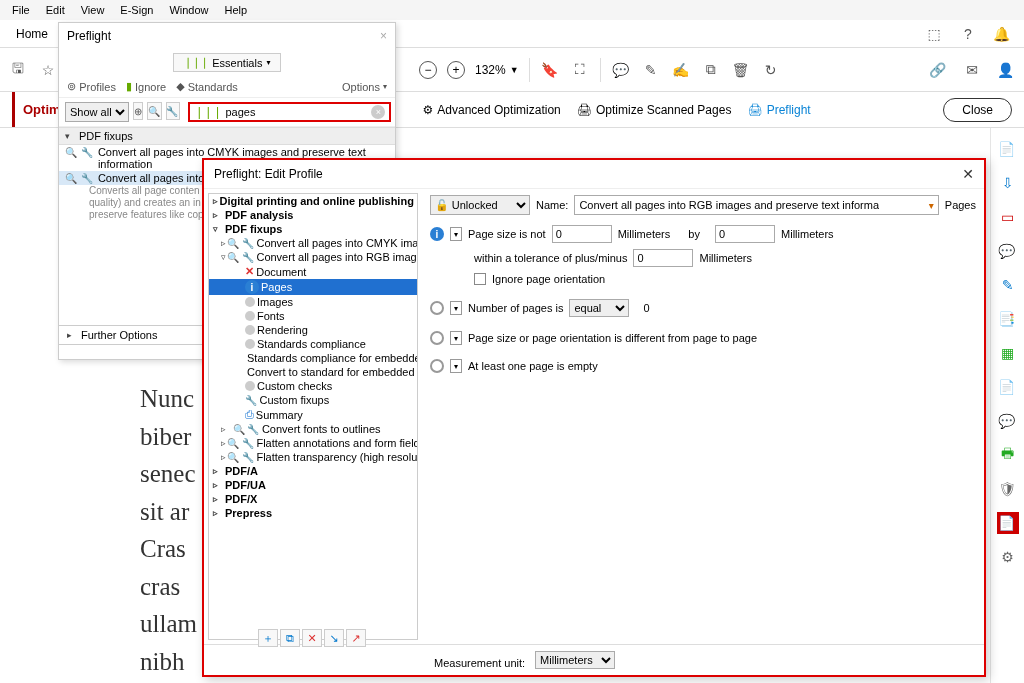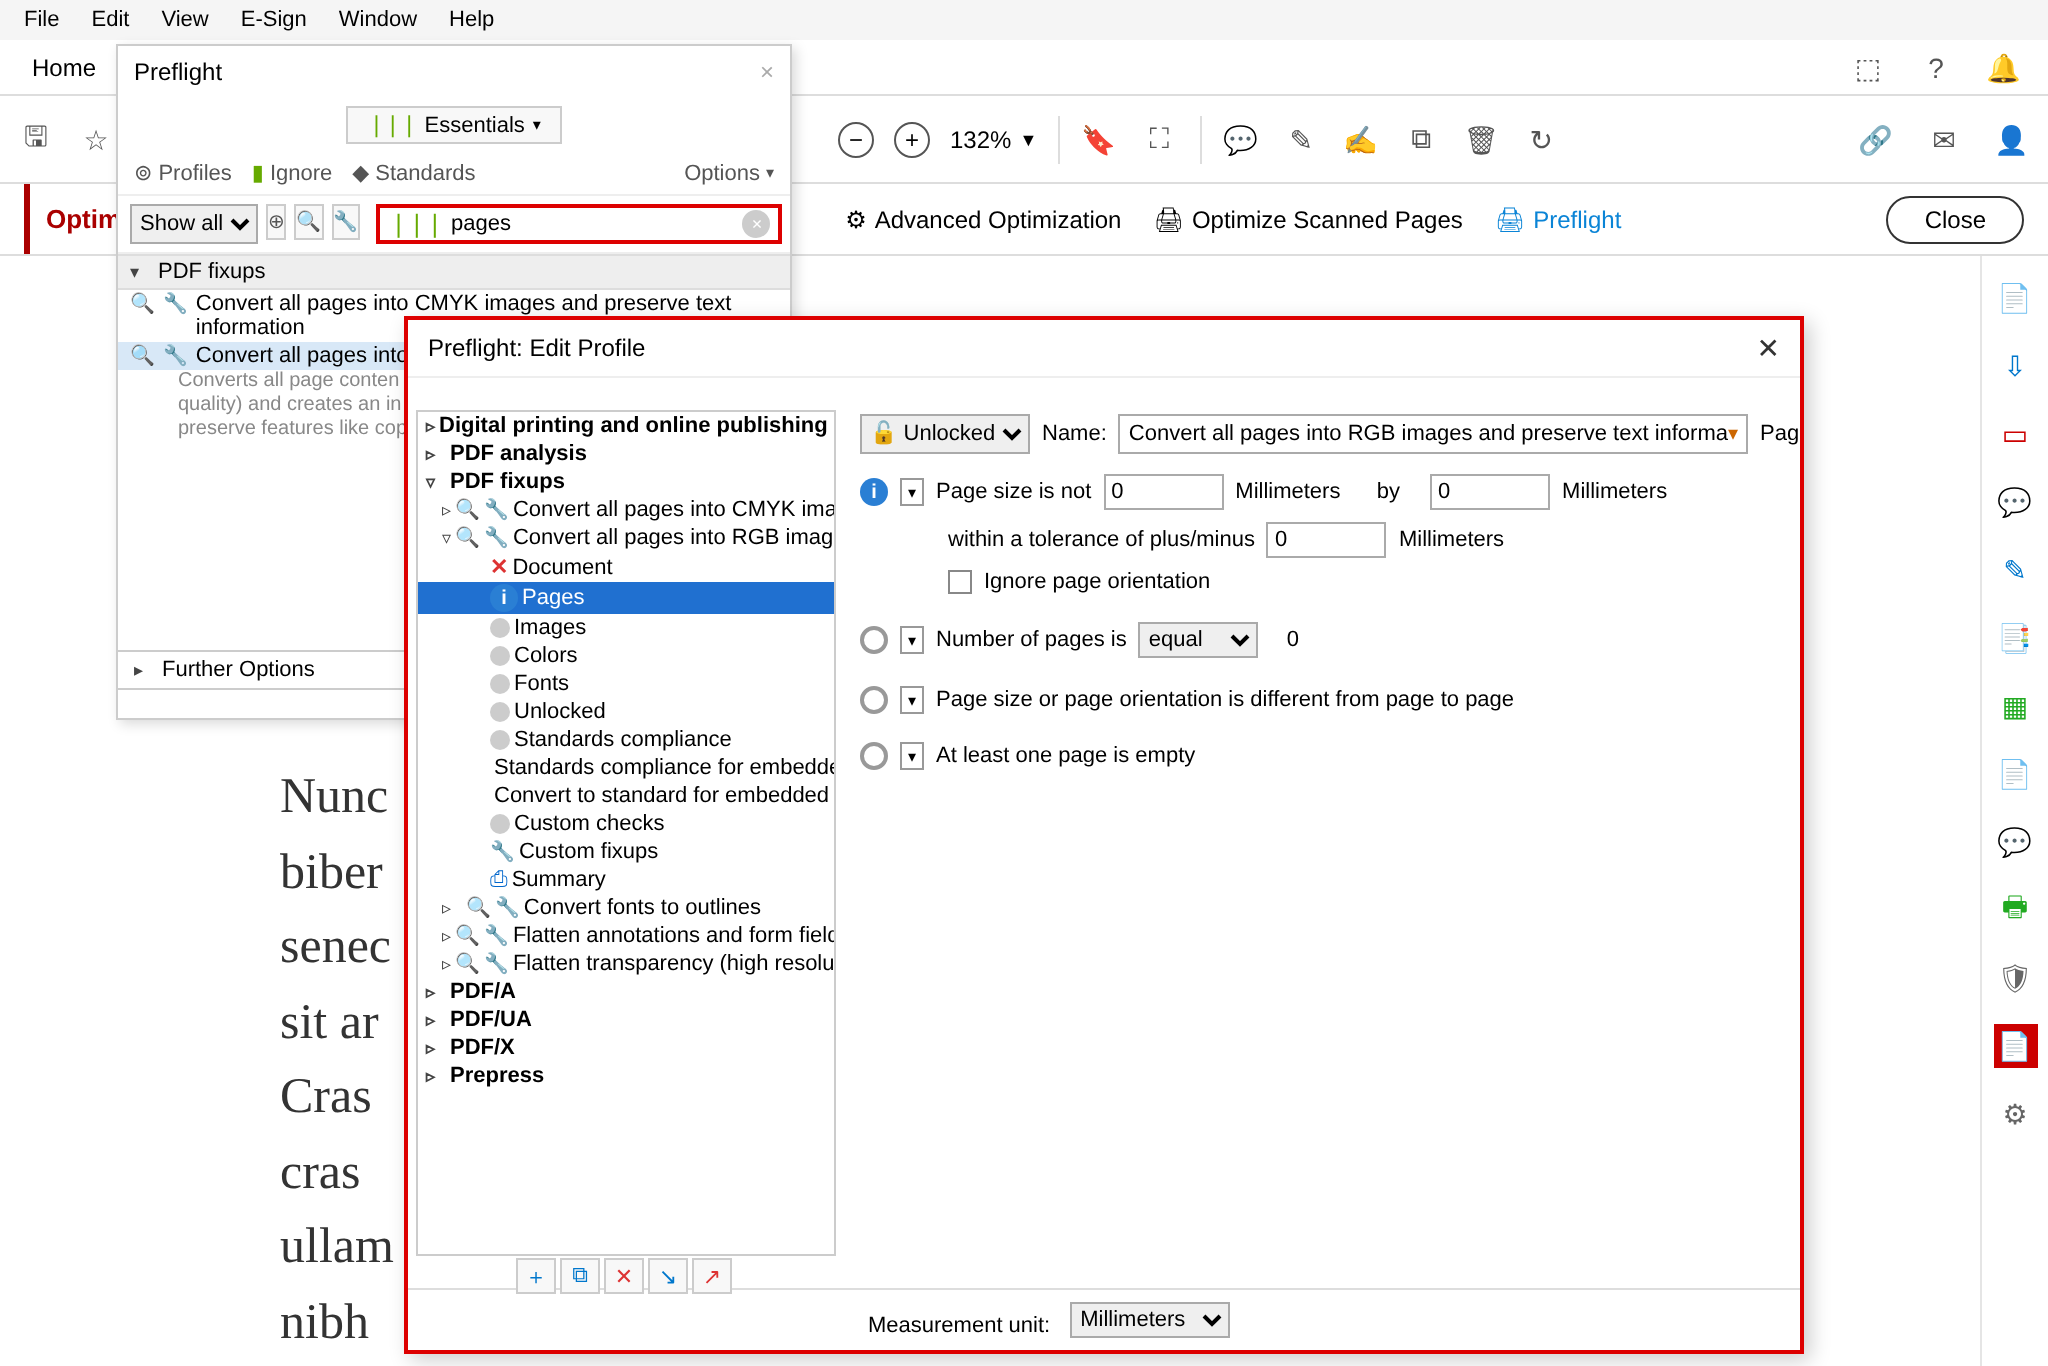--- a/index.html
+++ b/index.html
@@ -40,21 +40,21 @@
 .pf-searchbox { border:2px solid #d00; display:flex; align-items:center; gap:4px; padding:1px 4px; flex:1; }
 .pf-searchbox .bars-ic { color:#6a0; font-size:12px; }
 .pf-searchbox input { border:none; outline:none; font-size:11px; flex:1; }
 .pf-searchbox .clr { width:14px; height:14px; border-radius:50%; background:#ccc; color:#fff; font-size:9px; display:flex; align-items:center; justify-content:center; }
 .pf-section-hdr { background:#eee; padding:2px 6px; font-size:11px; display:flex; align-items:center; gap:4px; border-top:1px solid #ddd; border-bottom:1px solid #ddd; }
 .pf-row { display:flex; align-items:flex-start; gap:4px; padding:1px 6px; font-size:11px; }
 .pf-row.sel { background:#d8e8f7; }
 .pf-desc { color:#888; font-size:10px; padding:0 6px 4px 30px; line-height:1.2; }
 .pf-further { border-top:1px solid #ccc; border-bottom:1px solid #ccc; padding:3px 8px; font-size:11px; display:flex; align-items:center; gap:4px; margin-top:auto; position:absolute; bottom:14px; left:0; right:0; background:#fff; }
 
-.edit-dialog { position:absolute; left:202px; top:158px; width:700px; height:519px; background:#fff; border:2px solid #d00; box-shadow:3px 3px 10px rgba(0,0,0,0.2); display:flex; flex-direction:column;gap:12px; }
+.edit-dialog { position:absolute; left:202px; top:158px; width:784px; height:519px; background:#fff; border:2px solid #d00; box-shadow:3px 3px 10px rgba(0,0,0,0.2); display:flex; flex-direction:column; }
 .ed-title { display:flex; align-items:center; justify-content:space-between; padding:6px 10px; font-size:12px; border-bottom:1px solid #eee; }
 .ed-close { font-size:14px; color:#333; cursor:default; }
 .ed-body { flex:1; display:flex; overflow:hidden; }
 .ed-tree { width:210px; border:1px solid #ccc; margin:4px; overflow:auto; font-size:11px; }
 .ed-tree-node { padding:1px 4px; display:flex; align-items:center; gap:2px; white-space:nowrap; }
 .ed-tree-node.bold { font-weight:700; }
 .ed-tree-node.sel { background:#2070d0; color:#fff; }
 .indent1 { padding-left:12px; } .indent3 { padding-left:36px; }
 .tri { font-size:9px; color:#444; width:10px; display:inline-block; }
 .bullet { width:10px; height:10px; border-radius:50%; background:#ccc; display:inline-block; }
@@ -279,29 +279,25 @@
       <div class="ed-tree-node indent3 sel">
           <span class="info-ic">i</span>
           <span>Pages</span>
         </div>
       <div class="ed-tree-node indent3">
           <span class="bullet"></span>
           <span>Images</span>
         </div>
       <div class="ed-tree-node indent3">
           <span class="bullet"></span>
-          <span>Colors</span>
-        </div>
-      <div class="ed-tree-node indent3">
-          <span class="bullet"></span>
           <span>Fonts</span>
         </div>
       <div class="ed-tree-node indent3">
           <span class="bullet"></span>
-          <span>Unlocked</span>
+          <span>Rendering</span>
         </div>
       <div class="ed-tree-node indent3">
           <span class="bullet"></span>
           <span>Standards compliance</span>
         </div>
       <div class="ed-tree-node indent3">
           <span class="bullet"></span>
           <span>Standards compliance for embedde</span>
         </div>
       <div class="ed-tree-node indent3">

